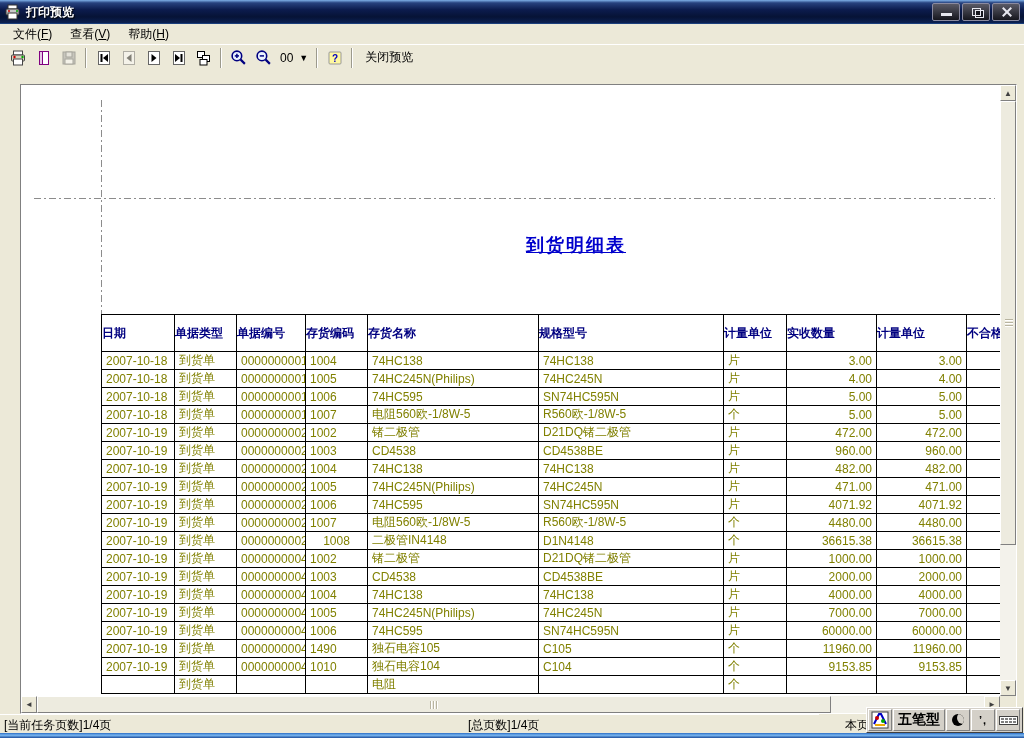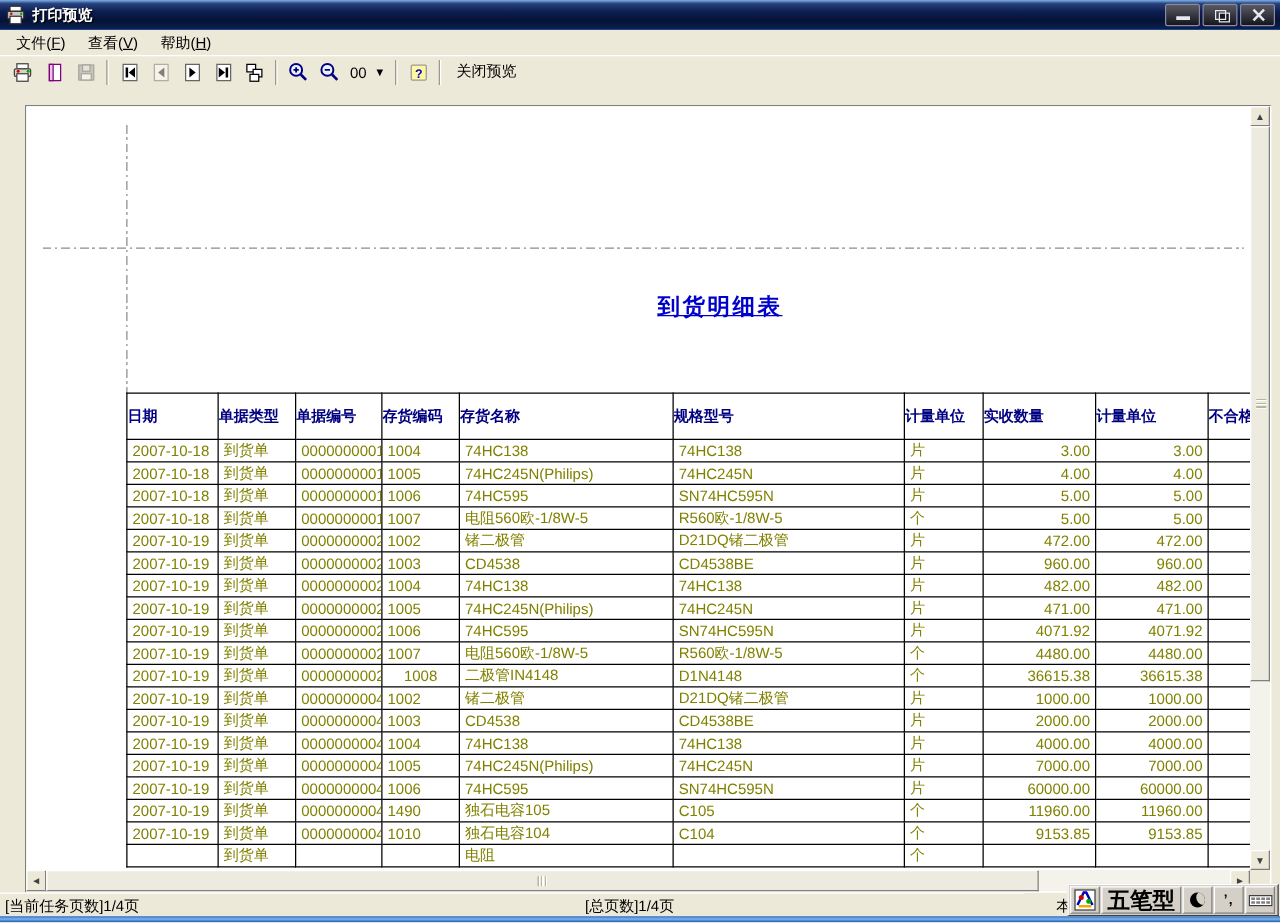--- a/index.html
+++ b/index.html
@@ -70,21 +70,21 @@
   
   .statusbar { position:absolute; left:0; top:714px; width:819px; height:19px; background:#ECE9D8;
     border-top:1px solid #FFFFFF; color:#000; }
   .statusbar span { position:absolute; top:2px; white-space:nowrap; }
 
   
   .ime-bar { position:absolute; right:1px; top:707px; height:26px; background:#D4D0C8;
     border:1px solid; border-color:#FFF #404040 #404040 #FFF; display:flex; align-items:center; padding:1px; z-index:10; }
   .ime-btn { height:22px; min-width:24px; background:#D4D0C8; border:1px solid; border-color:#FFF #808080 #808080 #FFF;
     display:flex; align-items:center; justify-content:center; margin-right:1px; cursor:pointer; font-weight:bold; color:#000; }
-  .ime-btn.wubi { padding:0 4px; font-size:18px; }
+  .ime-btn.wubi { padding:0 4px; font-size:14px; }
   .moon { width:12px; height:12px; border-radius:50%; background:#000; position:relative; overflow:hidden; }
   .moon::after { content:""; position:absolute; left:5px; top:-2px; width:12px; height:12px; border-radius:50%; background:#D4D0C8; }
   .punct { font-size:11px; letter-spacing:1px; }
   .kbd { display:grid; grid-template-columns:repeat(4,3px); grid-gap:1px; border:1px solid #404040; padding:1px; background:#FFF; }
   .kbd i { width:3px; height:2px; background:#808080; }
 
   .bottom-edge { position:absolute; left:0; top:733px; width:1024px; height:5px;
     background:linear-gradient(180deg,#2A6CC4,#79B7F2 45%,#1E4E9C); }
 </style>
 </head>

